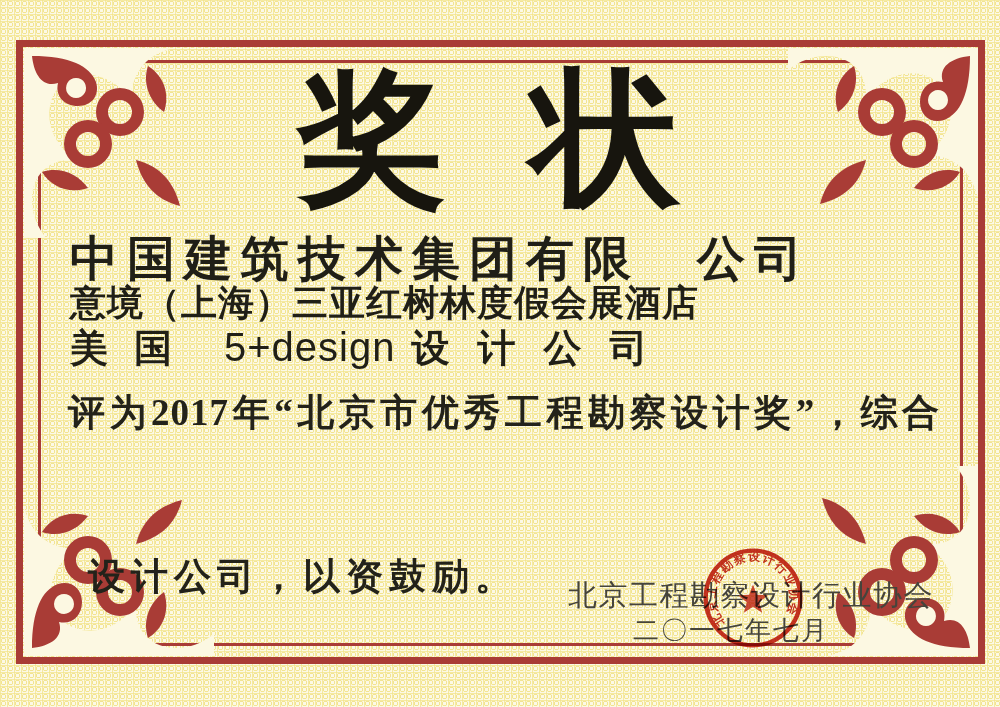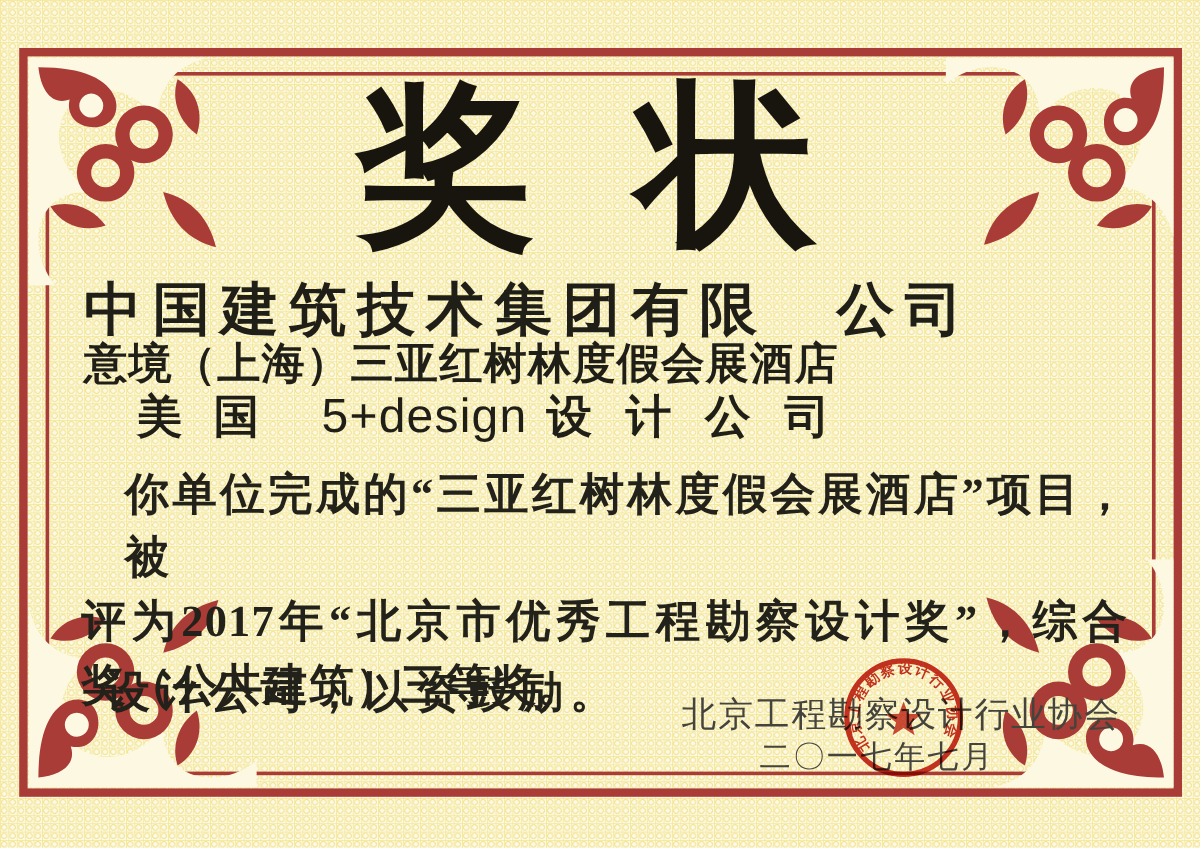--- a/index.html
+++ b/index.html
@@ -34,21 +34,21 @@
   .title{
     position:absolute;left:0;top:62px;width:1000px;margin:0;
     text-align:center;padding-left:64px;box-sizing:border-box;
     font-size:148px;line-height:1.05;font-weight:bold;
     letter-spacing:0.58em;color:#17150e;
   }
   .recipients{position:absolute;left:70px;top:238px;width:700px;color:#201f17;font-weight:bold;}
   .recipient-line{white-space:nowrap;}
   .r1{font-size:48px;line-height:42px;letter-spacing:9px;}
   .r2{font-size:36px;line-height:42px;letter-spacing:1px;margin-top:2px;}
-  .r3{font-size:38px;line-height:42px;margin-top:2px;margin-left:44px;}
+  .r3{font-size:38px;line-height:42px;margin-top:2px;}
   .r3 .pre{letter-spacing:26px;}
   .r3 .latin{
     font-family:"Liberation Sans","DejaVu Sans",sans-serif;
     font-size:40px;letter-spacing:1px;font-weight:normal;
     margin-left:26px;margin-right:16px;
   }
   .r3 .post{letter-spacing:28px;}
 
   .body-text{position:absolute;left:68px;top:386px;width:872px;color:#23221a;font-weight:bold;}
   .body-line{font-size:37px;line-height:53px;letter-spacing:1px;}
@@ -121,23 +121,21 @@
 
   <div class="recipients">
     <div class="recipient-line r1">中国建筑技术集团有限　公司</div>
     <div class="recipient-line r2">意境（上海）三亚红树林度假会展酒店</div>
     <div class="recipient-line r3">
       <span class="pre">美国</span><span class="latin">5+design</span><span class="post">设计公司</span>
     </div>
   </div>
 
   <div class="body-text">
-    <div class="body-line b1">你单位完成的“三亚红树林度假会展酒店”项目，被</div>
     <div class="body-line b2">评为2017年“北京市优秀工程勘察设计奖”，综合</div>
-    <div class="body-line b3">奖（公共建筑）三等奖。</div>
   </div>
 
   <div class="closing">设计公司，以资鼓励。</div>
 
   <div class="issuer">北京工程勘察设计行业协会</div>
   <div class="sig-date">二〇一七年七月</div>
 
   <svg class="seal" viewBox="0 0 100 100">
     <circle cx="50" cy="50" r="45.5" fill="none" stroke="#c4291b" stroke-width="4.2"></circle>
     <path d="M50,37 L53.7,46.9 L64.3,47.4 L56,54 L58.8,64.1 L50,58.3 L41.2,64.1 L44,54 L35.7,47.4 L46.3,46.9 Z" fill="#c4291b" opacity="0.88"></path>

